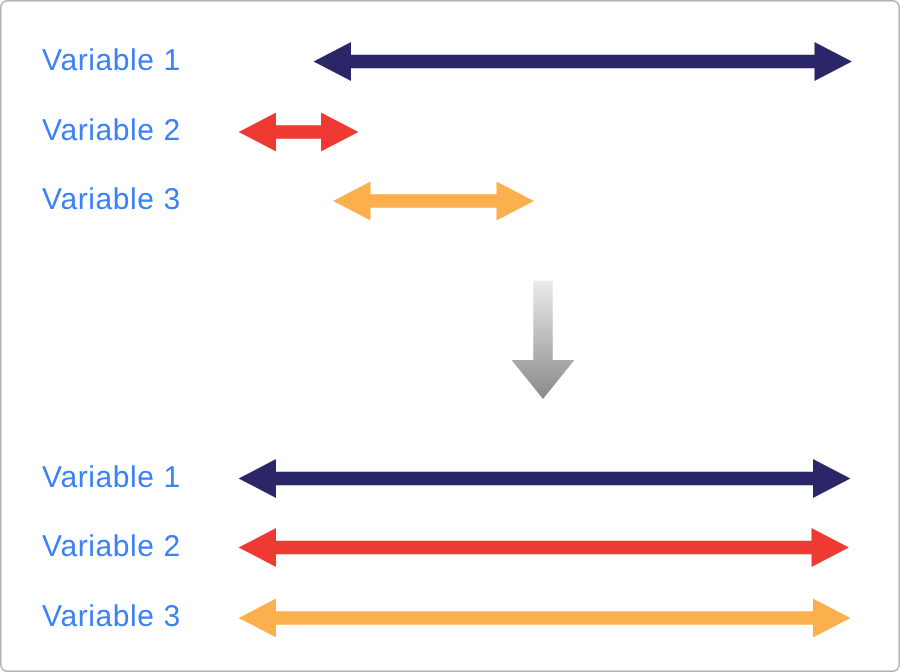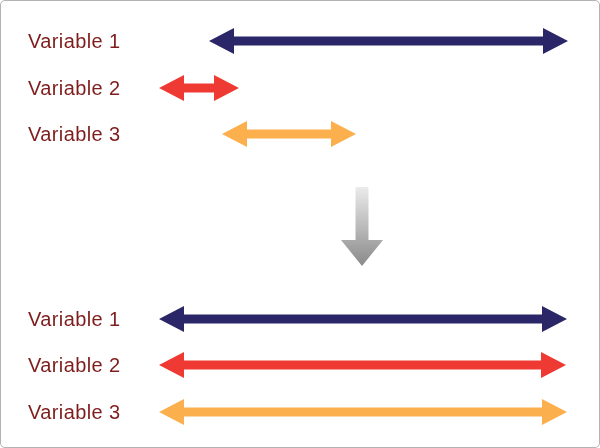--- a/index.html
+++ b/index.html
@@ -16,21 +16,21 @@
     background: #ffffff;
     border: 1px solid #b2b2b5;
     border-radius: 5px;
     overflow: hidden;
   }
   .var-label {
     position: absolute;
     transform: translateY(-50%);
     font-size: 20px;
     letter-spacing: 0.4px;
-    color: #7f1d1d;
+    color: #3b82f6;
     white-space: nowrap;
   }
   .arrow-wrap {
     position: absolute;
     transform: translateY(-50%);
     line-height: 0;
   }
   .down-arrow {
     position: absolute;
     line-height: 0;

